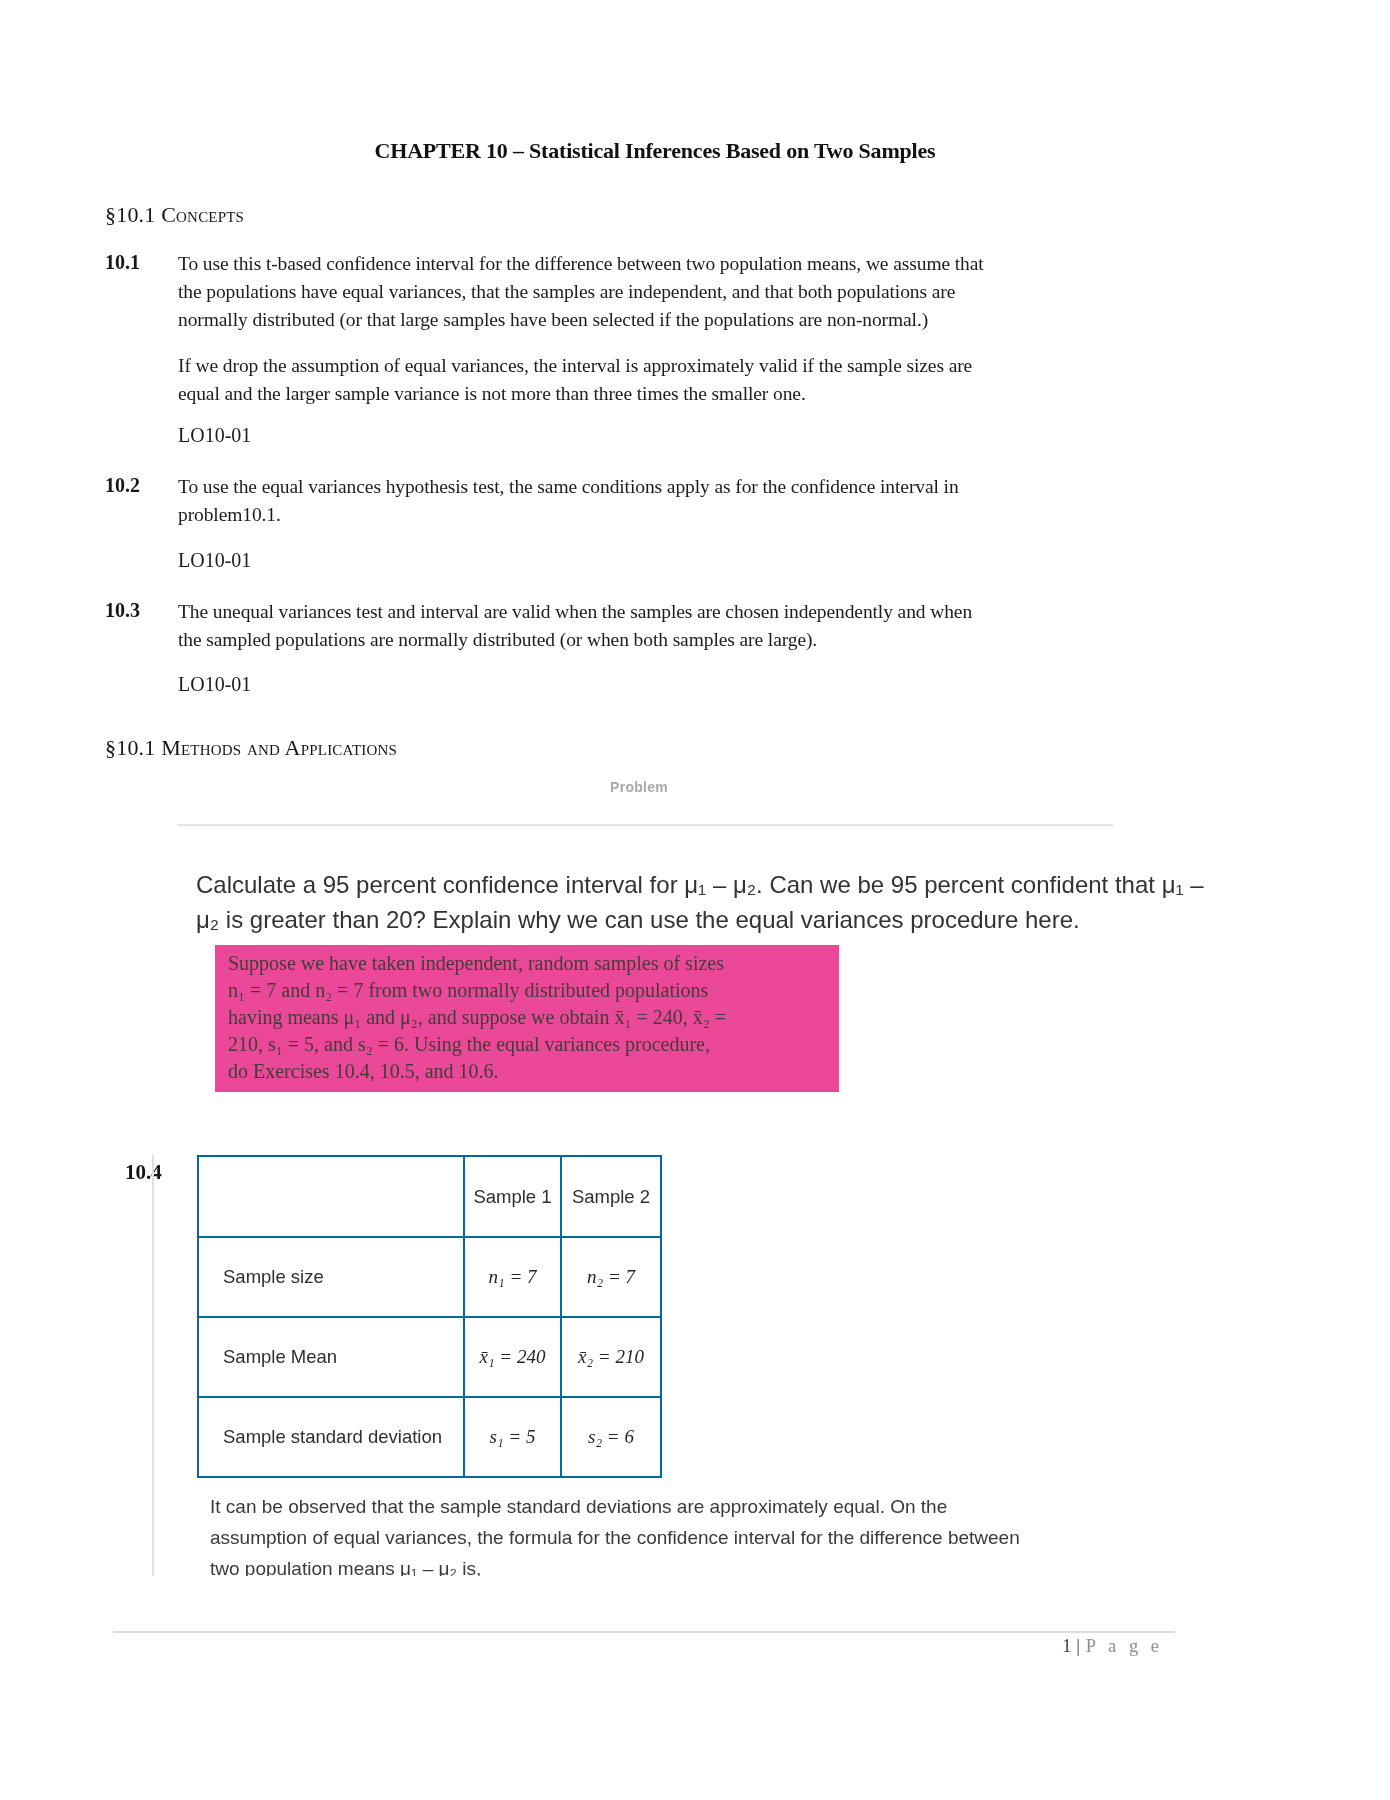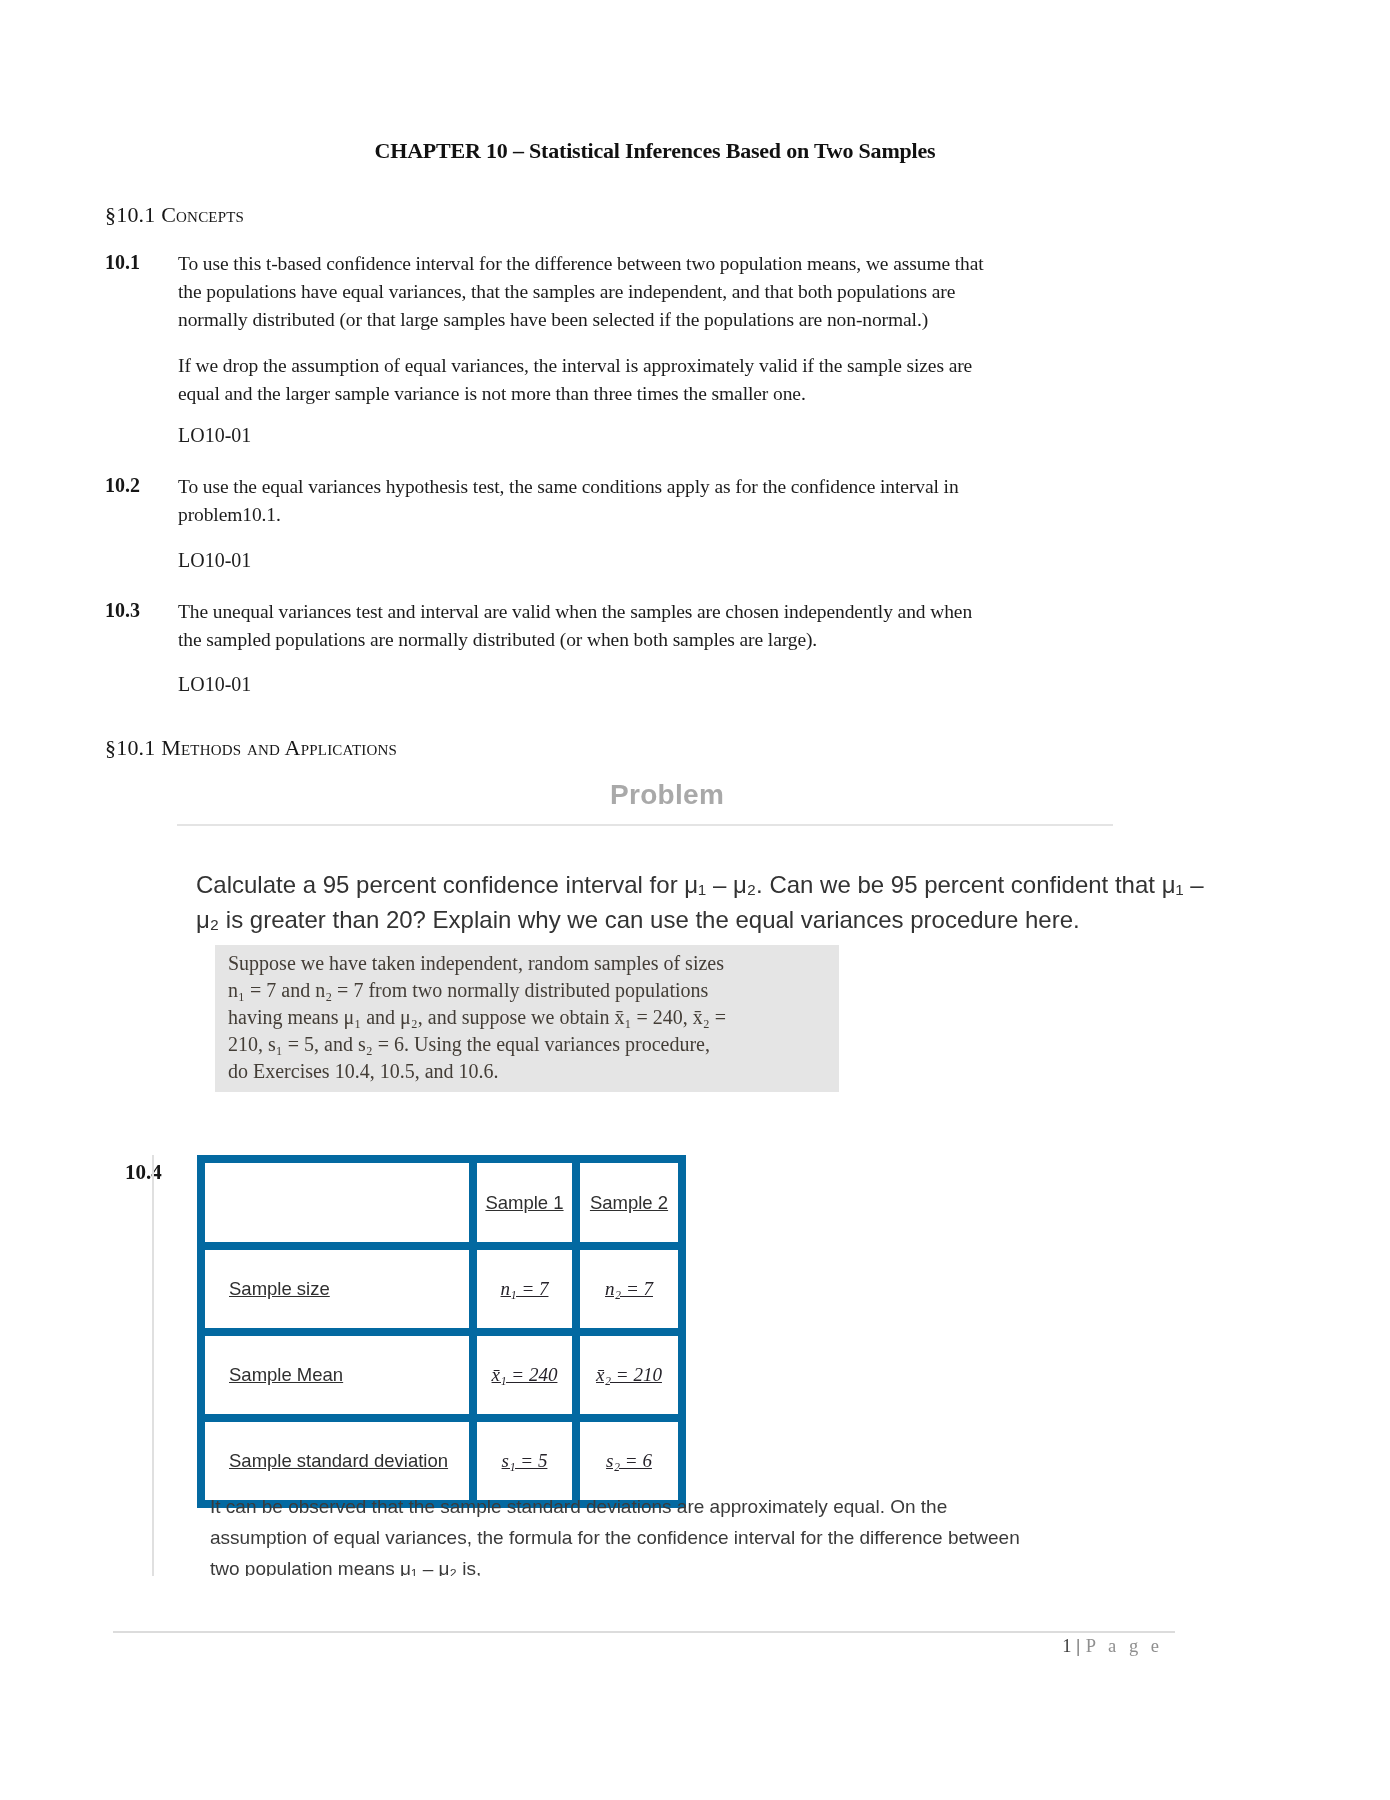--- a/index.html
+++ b/index.html
@@ -10,39 +10,39 @@
   .sans{font-family:"Liberation Sans",sans-serif;}
 
   .doc-title{left:105px;top:138px;width:1100px;text-align:center;
              font-size:22px;font-weight:bold;letter-spacing:-0.2px;color:#111;}
   .sec-heading{left:105px;font-size:22px;font-variant:small-caps;letter-spacing:0.2px;color:#161616;}
   .num-label{left:105px;width:66px;font-size:20px;font-weight:bold;color:#161616;}
   .para{left:178px;font-size:19.5px;line-height:28px;white-space:nowrap;color:#1c1c1c;letter-spacing:-0.1px;}
   .para div{height:28px;}
   .lo{left:178px;font-size:20px;color:#1c1c1c;}
 
-  .problem-heading{left:610px;top:779px;font-size:28px;font-weight:bold;color:#a9a9a9;
+  .problem-heading{left:610px;top:779px;font-size:14px;font-weight:bold;color:#a9a9a9;
                    font-family:"Liberation Sans",sans-serif;letter-spacing:0.3px;}
   .rule{height:2px;background:#e4e4e4;}
   .rule-problem{left:177px;top:824px;width:936px;}
   .rule-footer{left:113px;top:1631px;width:1062px;background:#dcdcdc;}
 
   .statement{left:196px;top:867px;font-size:24px;line-height:35px;color:#333;white-space:nowrap;}
   .statement div{height:35px;}
 
-  .excerpt{left:215px;top:945px;width:611px;background:#e5e5e5;padding:5px 0 7px 13px;
+  .excerpt{left:215px;top:945px;width:611px;background:#ec4899;padding:5px 0 7px 13px;
            font-size:20px;line-height:27px;color:#433d36;white-space:nowrap;}
   .excerpt div{height:27px;}
 
   .ex-num{left:125px;top:1112px;font-size:21px;font-weight:bold;color:#161616;margin-top:48px;}
   .vbar{left:152px;top:1155px;width:2px;height:421px;background:#e0e0e0;}
 
   table.stats{position:absolute;left:197px;top:1155px;border-collapse:collapse;
               font-family:"Liberation Sans",sans-serif;color:#2f2f2f;}
-  table.stats td{border:8px solid #0369a1;vertical-align:middle;text-decoration:underline;}
+  table.stats td{border:2px solid #0369a1;vertical-align:middle;}
   td.c-label{width:239px;padding-left:24px;font-size:18.5px;text-align:left;}
   td.c-s1{width:93px;text-align:center;}
   td.c-s2{width:96px;text-align:center;}
   tr.r-head td{height:77px;font-size:18.5px;text-align:center;}
   tr.r-body td{height:76px;}
   .mathcell{font-family:"Liberation Serif",serif;font-style:italic;font-size:19px;color:#26232a;}
 
   .observation{left:210px;top:1491px;width:880px;height:85px;overflow:hidden;
                font-size:19px;line-height:31px;color:#3a3a3a;white-space:nowrap;
                font-family:"Liberation Sans",sans-serif;}

